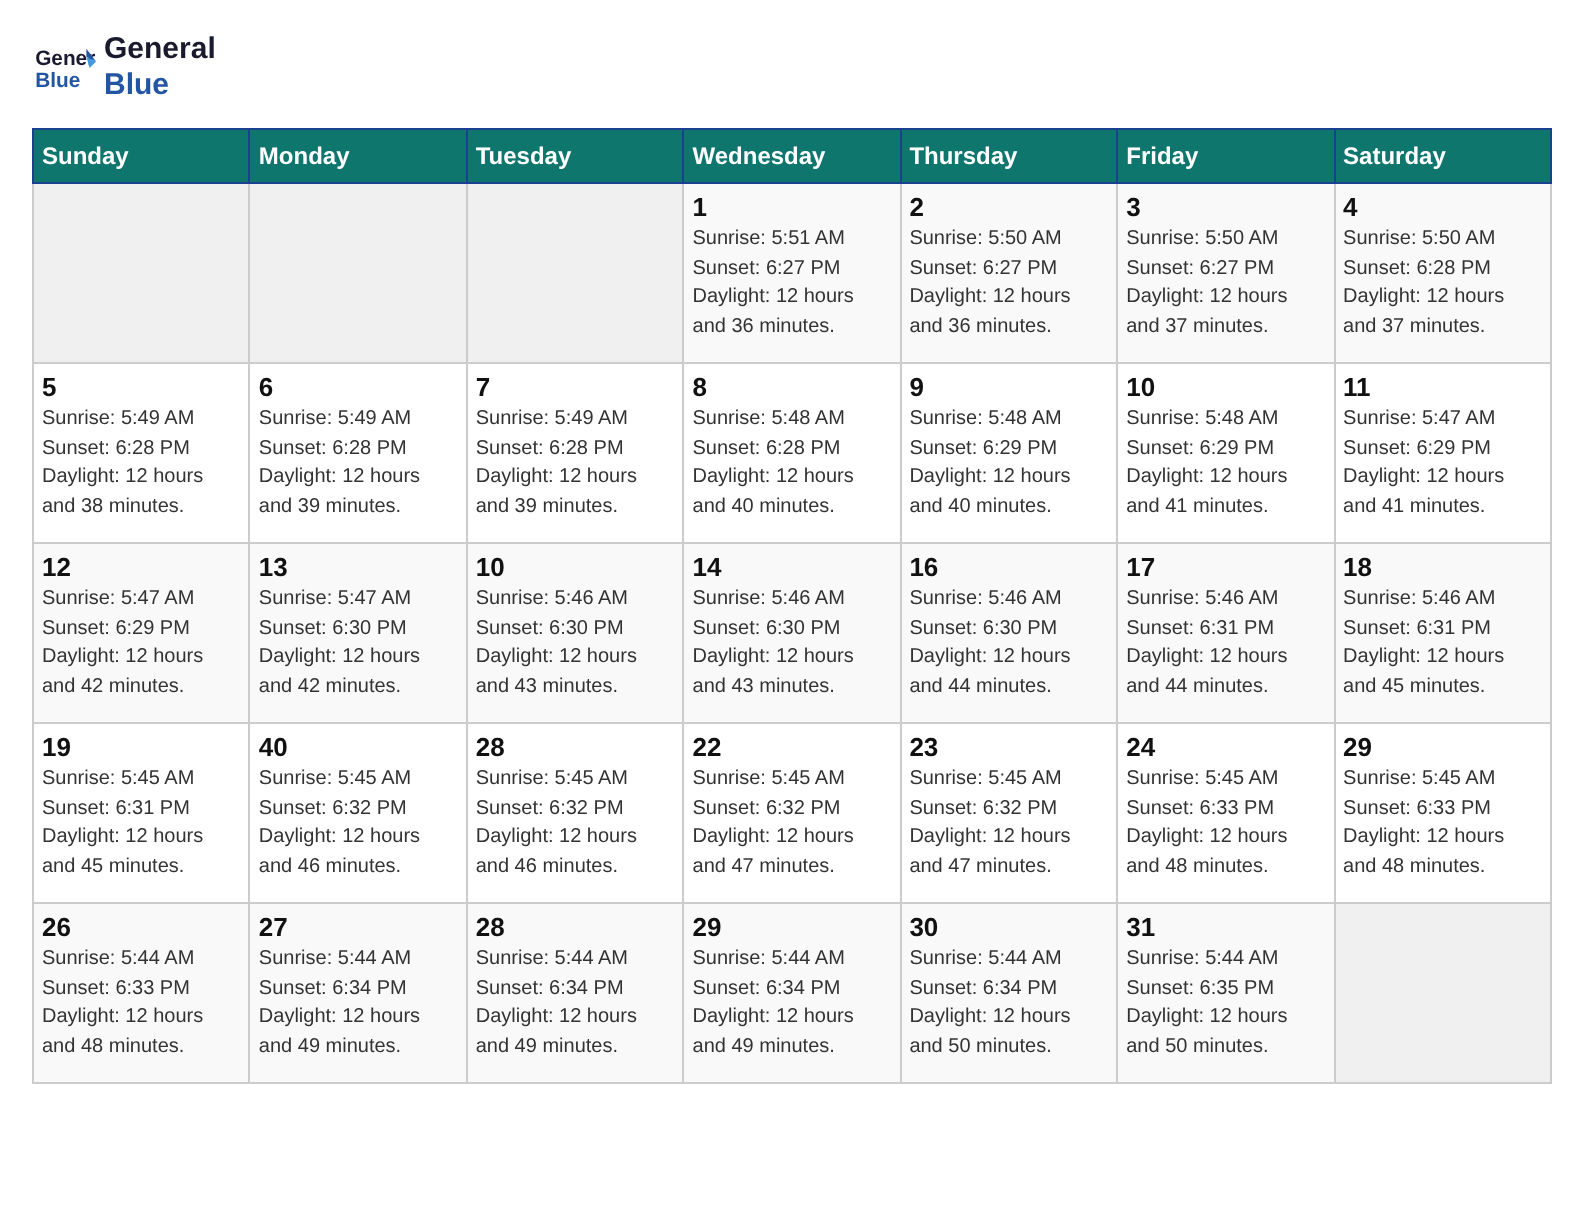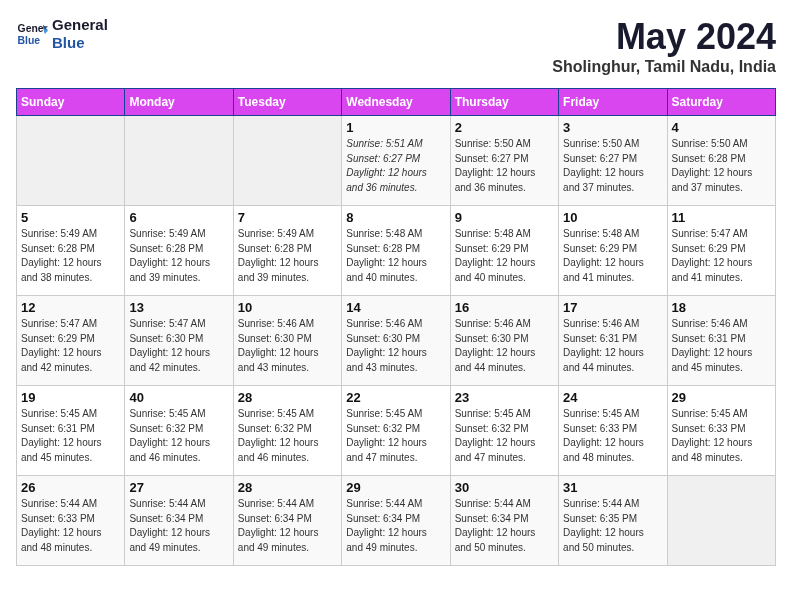--- a/index.html
+++ b/index.html
@@ -37,21 +37,21 @@
       font-size: 16px;
       color: #333;
       font-weight: 600;
     }
     table {
       width: 100%;
       border-collapse: collapse;
       font-size: 11px;
     }
     thead tr {
-      background-color: #d946ef;
+      background-color: #0f766e;
       color: white;
     }
     thead th {
       padding: 6px 4px;
       text-align: left;
       font-size: 12px;
       font-weight: 600;
       border: 1px solid #1a4090;
     }
     tbody td {
@@ -89,24 +89,20 @@
     <svg class="logo-icon" viewBox="0 0 40 40">
       <text x="2" y="18" font-size="13" font-weight="bold" fill="#1a1a2e">General</text>
       <text x="2" y="32" font-size="13" font-weight="bold" fill="#2255a4">Blue</text>
       <polygon points="34,8 40,16 34,13" fill="#2255a4"></polygon>
       <polygon points="34,13 40,16 36,20" fill="#4499dd"></polygon>
     </svg>
     <div style="line-height:1.2">
       <div style="font-size:15px;font-weight:bold;color:#1a1a2e;">General</div>
       <div style="font-size:15px;font-weight:bold;color:#2255a4;">Blue</div>
     </div>
-  </div>
-  <div class="title-block">
-    <div class="month-title">May 2024</div>
-    <div class="location">Sholinghur, Tamil Nadu, India</div>
   </div>
 </div>
 
 <table>
   <thead>
     <tr>
       <th>Sunday</th>
       <th>Monday</th>
       <th>Tuesday</th>
       <th>Wednesday</th>
@@ -115,21 +111,21 @@
       <th>Saturday</th>
     </tr>
   </thead>
   <tbody id="calendar-body">
   <tr>
         <td class="empty-cell"></td>
         <td class="empty-cell"></td>
         <td class="empty-cell"></td>
         <td>
           <span class="day-num">1</span>
-          <div class="day-info" style="white-space: pre-line; font-style: italic;">Sunrise: 5:51 AM
+          <div class="day-info" style="white-space: pre-line;">Sunrise: 5:51 AM
 Sunset: 6:27 PM
 Daylight: 12 hours
 and 36 minutes.</div>
         </td>
         <td>
           <span class="day-num">2</span>
           <div class="day-info" style="white-space: pre-line;">Sunrise: 5:50 AM
 Sunset: 6:27 PM
 Daylight: 12 hours
 and 36 minutes.</div>

